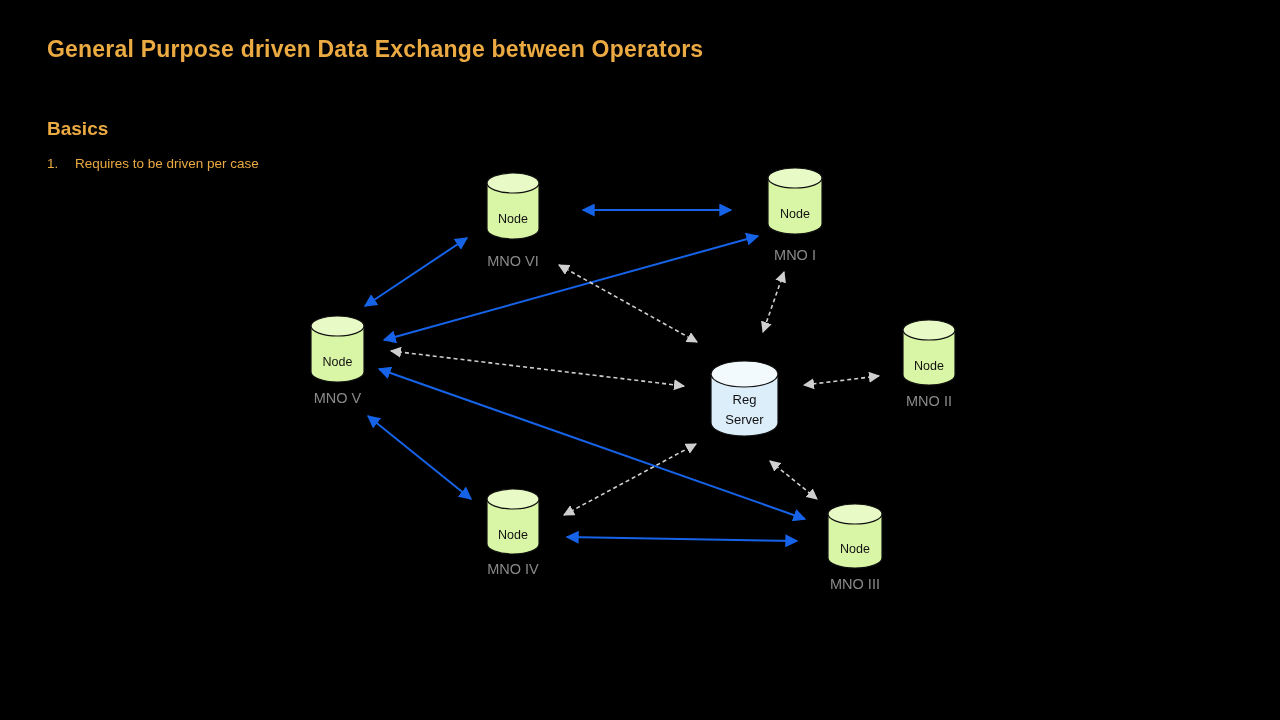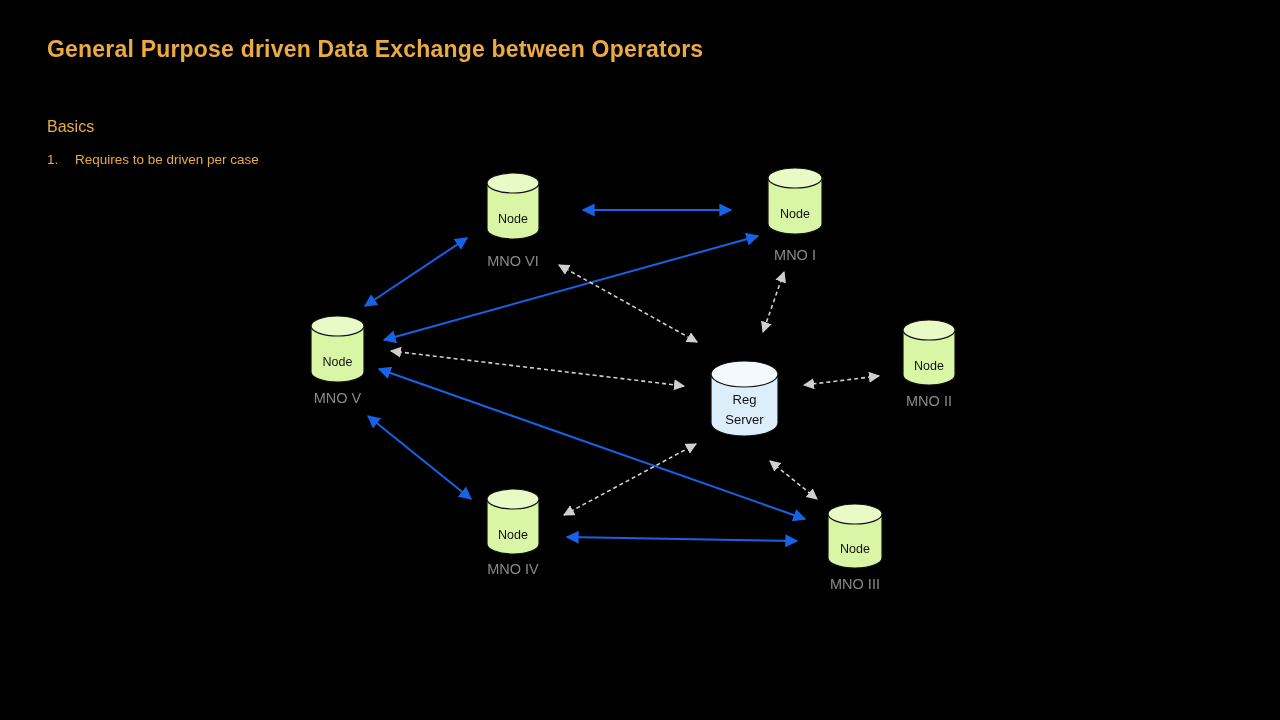--- a/index.html
+++ b/index.html
@@ -6,21 +6,21 @@
   .slide{
     position:relative;width:1104px;height:720px;background:#000;overflow:hidden;
     font-family:"Liberation Sans",sans-serif;
   }
   .slide-title{
     position:absolute;left:47px;top:36px;margin:0;
     font-size:23px;font-weight:bold;letter-spacing:.2px;color:var(--accent);
     z-index:2;
   }
   .basics{position:absolute;left:47px;top:118px;z-index:2;color:var(--accent);}
-  .basics-heading{font-size:16px;font-weight:normal;}
+  .basics-heading{font-size:19px;font-weight:bold;}
   .basics-item{margin-top:16px;font-size:13.5px;display:flex;}
   .basics-item .num{width:28px;}
   svg.diagram{position:absolute;left:0;top:0;z-index:1;}
   .link-solid{fill:none;}
   .link-dashed{fill:none;}
   .cyl-label{font-size:12.5px;fill:#111;text-anchor:middle;}
   .cyl-label.server{font-size:13px;}
   .op-label{font-size:14.5px;text-anchor:middle;}
 </style>
 </head>

